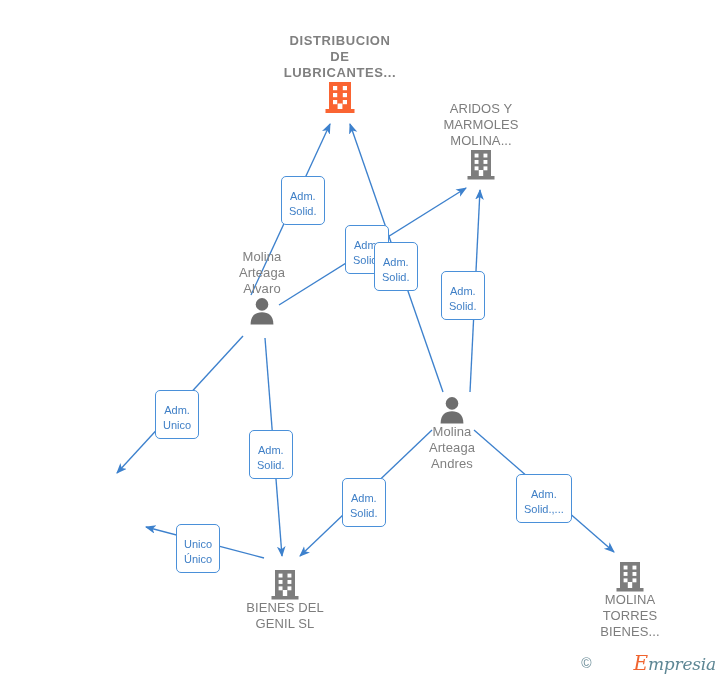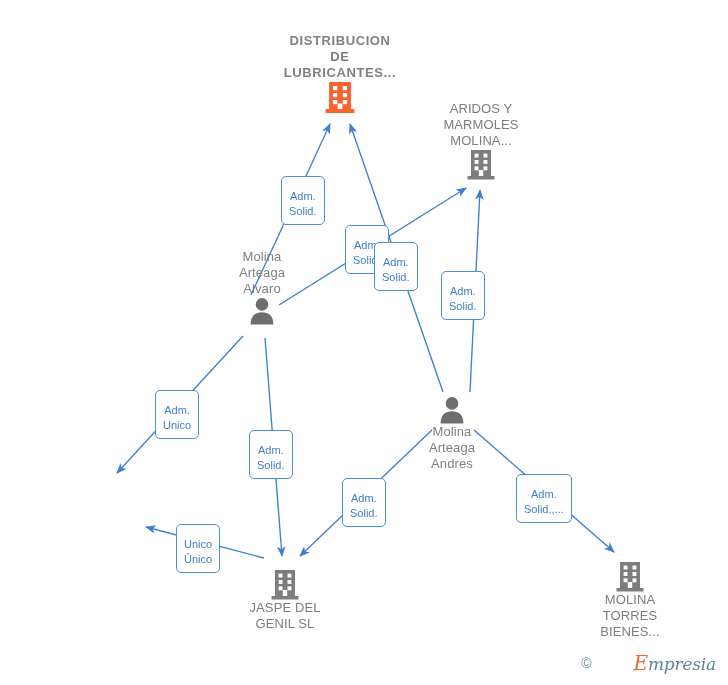--- a/index.html
+++ b/index.html
@@ -184,21 +184,21 @@
         <rect x="0.5" y="27" width="27" height="3.5" fill="#7d7d7d"></rect>
         <rect x="7.6" y="4.6" width="3.9" height="3.9" fill="#ffffff"></rect>
         <rect x="16.5" y="4.6" width="3.9" height="3.9" fill="#ffffff"></rect>
         <rect x="7.6" y="11" width="3.9" height="3.9" fill="#ffffff"></rect>
         <rect x="16.5" y="11" width="3.9" height="3.9" fill="#ffffff"></rect>
         <rect x="7.6" y="17.4" width="3.9" height="3.9" fill="#ffffff"></rect>
         <rect x="16.5" y="17.4" width="3.9" height="3.9" fill="#ffffff"></rect>
         <rect x="11.8" y="21" width="4.4" height="6" fill="#ffffff"></rect>
       </svg>
     </div>
-    <div class="node-label company">JASPE DEL
+    <div class="node-label company">BIENES DEL
 GENIL SL</div>
   </div>
 
   <div class="node" style="left:630px; top:561px;">
     <div class="node-icon">
       <svg width="28" height="31" viewBox="0 0 28 31" xmlns="http://www.w3.org/2000/svg">
         <rect x="4" y="1" width="20" height="26" fill="#7d7d7d"></rect>
         <rect x="0.5" y="27" width="27" height="3.5" fill="#7d7d7d"></rect>
         <rect x="7.6" y="4.6" width="3.9" height="3.9" fill="#ffffff"></rect>
         <rect x="16.5" y="4.6" width="3.9" height="3.9" fill="#ffffff"></rect>

